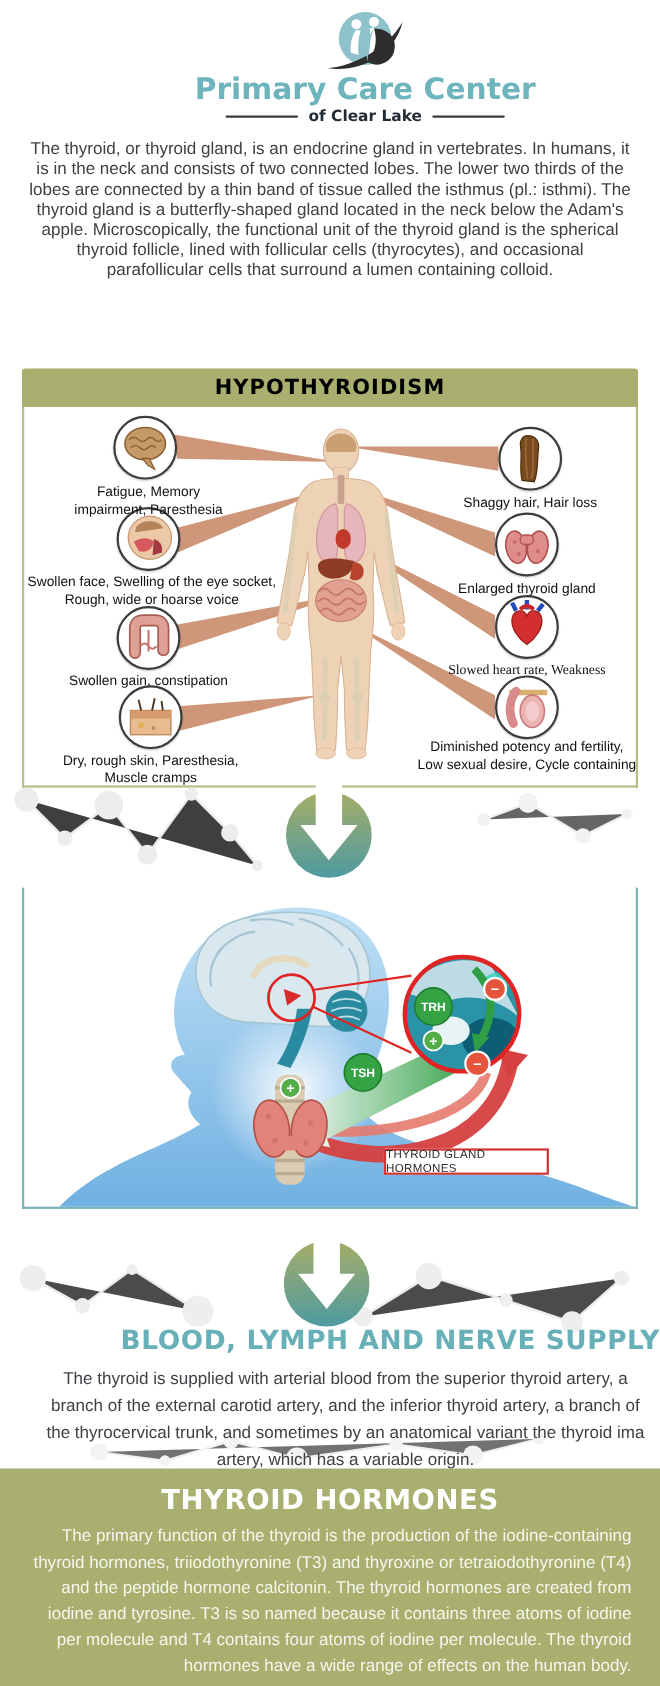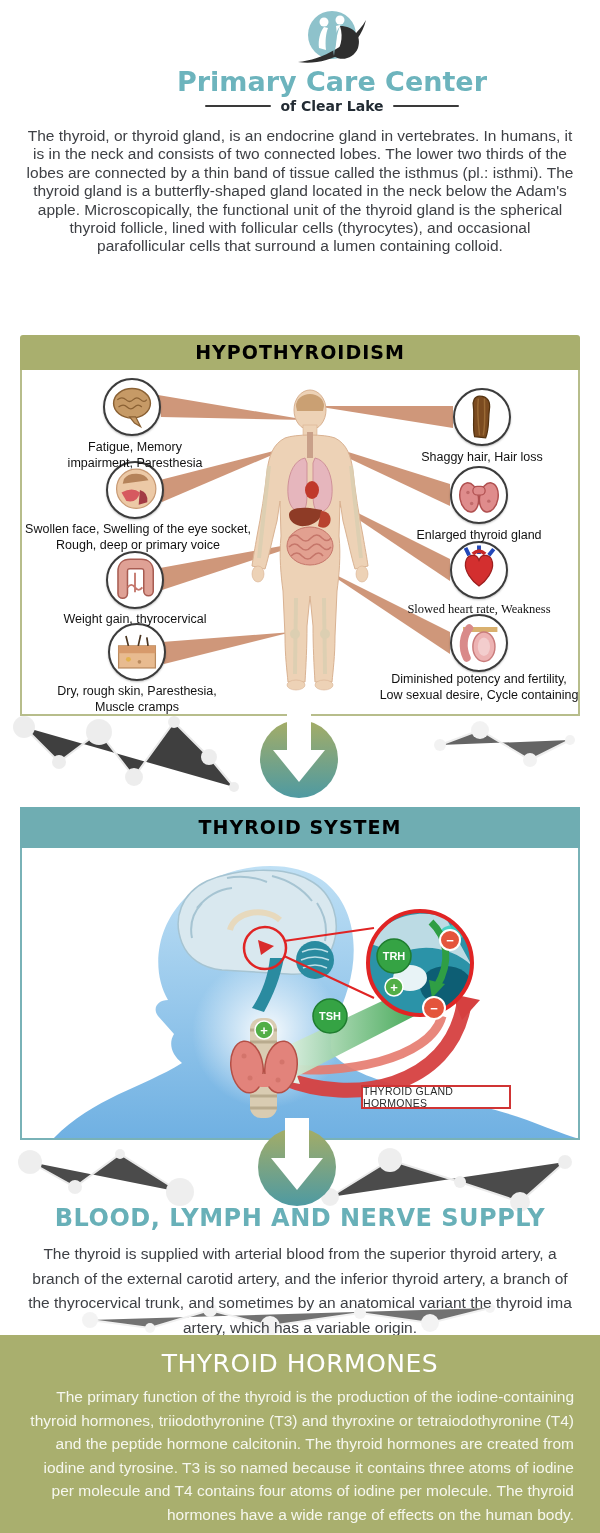--- a/index.html
+++ b/index.html
@@ -27,35 +27,35 @@
   .ts-card .card-header{background:#6fadb2;height:41px;line-height:41px;font-size:19px;}
   .ts-body{position:relative;width:100%;height:292px;border:2px solid #79b2b7;border-top:none;
            box-sizing:border-box;overflow:hidden;background:#fff;}
   .diagram-svg{position:absolute;left:0;top:0;}
   
   .sym-circle{position:absolute;width:58px;height:58px;border-radius:50%;background:#fff;
               border:2px solid #3c3c3c;box-sizing:border-box;overflow:hidden;box-shadow:0 1px 2px rgba(0,0,0,.25);}
   .sym-circle svg{display:block;width:100%;height:100%;}
   .sym-label{position:absolute;text-align:center;font-size:12.5px;line-height:15.5px;color:#111111;}
   
-  .hormones-box{position:absolute;left:339px;top:237px;width:146px;height:20px;background:#fff;
+  .hormones-box{position:absolute;left:327px;top:237px;width:146px;height:20px;background:#fff;
                 border:2px solid #d03434;display:flex;align-items:center;justify-content:center;
                 font-size:10.5px;letter-spacing:.3px;color:#2b2b2b;font-weight:500;}
   
   .down-arrow{position:absolute;z-index:3;}
   .molecules{position:absolute;z-index:0;}
   
-  .blood-title{position:absolute;top:1204px;left:0;width:600px;text-align:center;
+  .blood-title{position:absolute;top:1204px;left:0;width:600px;text-align:right;
                font-family:"DejaVu Sans",sans-serif;font-weight:bold;font-size:24px;color:#68b0b8;letter-spacing:.5px;}
-  .blood-text{position:absolute;top:1242px;left:26px;width:548px;text-align:center;
+  .blood-text{position:absolute;top:1242px;left:40px;width:548px;text-align:center;
               font-size:15.5px;line-height:24.5px;color:#3e4045;z-index:1;}
   
   .footer{position:absolute;top:1335px;left:0;width:600px;height:198px;background:#a9af6e;z-index:2;}
   .footer-title{margin-top:14px;text-align:center;font-family:"DejaVu Sans",sans-serif;
-                font-weight:normal;font-size:25px;color:#ffffff;letter-spacing:.5px;}
+                font-weight:bold;font-size:25px;color:#ffffff;letter-spacing:.5px;}
   .footer-text{margin:7px auto 0;width:548px;text-align:right;font-size:15.5px;line-height:23.5px;color:#f6f7ee;}
   svg text{font-family:"Liberation Sans",sans-serif;}
 </style>
 </head>
 <body>
 
 <div class="page">
 
   <div class="logo-wrap">
     <svg class="logo-mark" width="88" height="60" viewBox="0 0 88 60">
@@ -185,22 +185,22 @@
       <div class="sym-circle" style="left:428px;top:244px;">
         <svg viewBox="0 0 44 44">
             <path d="M9 11 h28" stroke="#d9b06e" stroke-width="4"></path>
         <path d="M14 10 C9 16 8 26 12 34" stroke="#d98a8a" stroke-width="6.5" fill="none" stroke-linecap="round"></path>
         <ellipse cx="26" cy="25" rx="9" ry="12" fill="#edb3b3" stroke="#c97c7c" stroke-width="1.2"></ellipse>
         <ellipse cx="26" cy="25" rx="5" ry="7.5" fill="#f3cdcd"></ellipse>
           </svg>
       </div>
 
       <div class="sym-label" style="left:43px;top:70px;width:140px;">Fatigue, Memory impairment, Paresthesia</div>
-      <div class="sym-label" style="left:0px;top:152px;width:232px;">Swollen face, Swelling of the eye socket, Rough, deep or primary voice</div>
-      <div class="sym-label" style="left:28px;top:242px;width:170px;">Weight gain, thyrocervical</div>
+      <div class="sym-label" style="left:0px;top:152px;width:232px;">Swollen face, Swelling of the eye socket, Rough, wide or hoarse voice</div>
+      <div class="sym-label" style="left:28px;top:242px;width:170px;">Swollen gain, constipation</div>
       <div class="sym-label" style="left:30px;top:314px;width:170px;">Dry, rough skin, Paresthesia, Muscle cramps</div>
       <div class="sym-label" style="left:375px;top:80px;width:170px;">Shaggy hair, Hair loss</div>
       <div class="sym-label" style="left:372px;top:158px;width:170px;">Enlarged thyroid gland</div>
       <div class="sym-label" style="left:372px;top:232px;width:170px;font-family:Liberation Serif, serif;">Slowed heart rate, Weakness</div>
       <div class="sym-label" style="left:357px;top:302px;width:200px;">Diminished potency and fertility, Low sexual desire, Cycle containing</div>
     </div>
   </div>
 
   <svg class="molecules" style="left:4px;top:702px;" width="240" height="100" opacity="0.75">
     <g stroke="#e2e2e2" stroke-width="2">
@@ -234,21 +234,20 @@
       <stop offset="0" stop-color="#a5ad66"></stop>
           <stop offset="1" stop-color="#4e9aa2"></stop>
         </linearGradient>
       </defs>
     <circle cx="39" cy="49" r="39" fill="url(#ag1)"></circle>
     <rect x="27" y="0" width="24" height="42" fill="#ffffff"></rect>
     <polygon points="13,40 65,40 39,72" fill="#ffffff"></polygon>
   </svg>
 
   <div class="card ts-card">
-    <div class="card-header">THYROID SYSTEM</div>
     <div class="ts-body">
       <svg class="diagram-svg" width="556" height="292" viewBox="0 0 556 292">
         <defs>
           <linearGradient id="silh" x1="0" y1="0" x2="0" y2="1">
             <stop offset="0" stop-color="#bfe0f5"></stop>
               <stop offset="1" stop-color="#6fb0e2"></stop>
           </linearGradient>
           <radialGradient id="glow" cx="0.5" cy="0.5" r="0.5">
             <stop offset="0" stop-color="#ffffff" stop-opacity="0.95"></stop>
               <stop offset="1" stop-color="#ffffff" stop-opacity="0"></stop>

